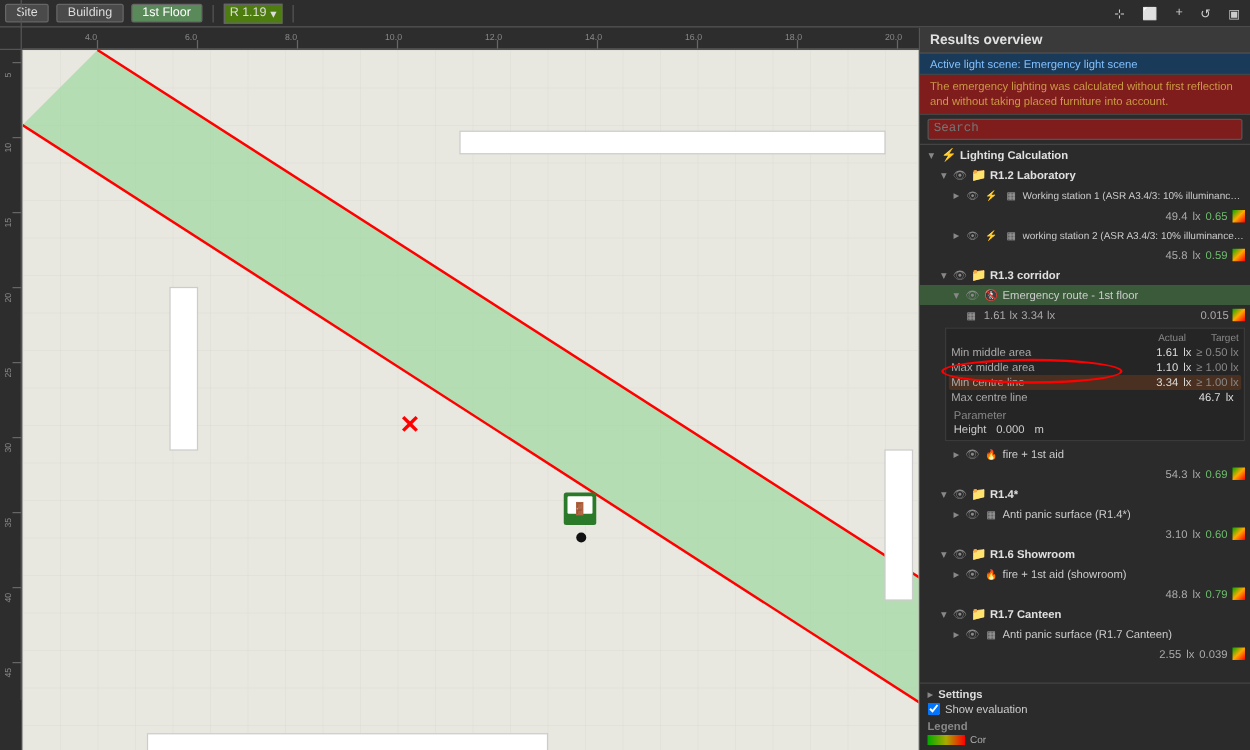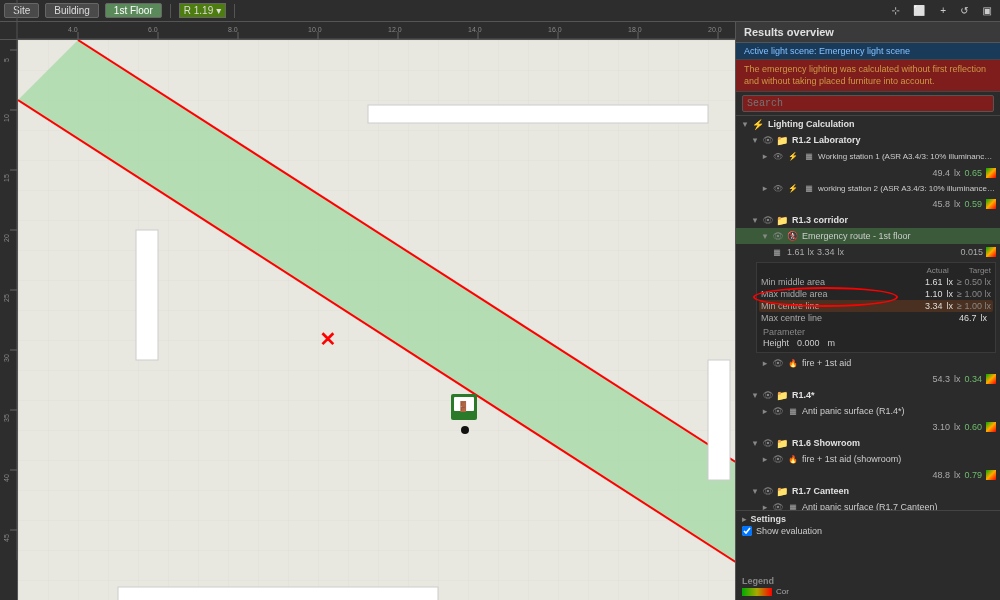--- a/index.html
+++ b/index.html
@@ -416,21 +416,21 @@
         <span class="tree-eye">👁</span>
         <span class="tree-icon">
             <span style="font-size:8px;">🔥</span>
           </span>
         <span class="tree-label">fire + 1st aid</span>
       </div>
       <div class="tree-item indent-3" style="gap:4px;">
         <span style="flex:1;"></span>
         <span class="tree-val">54.3</span>
         <span class="tree-val">lx</span>
-        <span class="tree-val-green">0.34</span>
+        <span class="tree-val-green">0.69</span>
         <div class="color-box" style="background:linear-gradient(135deg,#00aa00,#ffaa00,#ff0000);"></div>
       </div>
 
       <div class="tree-item indent-1">
         <span class="tree-expand">▾</span>
         <span class="tree-eye">👁</span>
         <span class="tree-icon icon-folder">📁</span>
         <span class="tree-label bold">R1.4*</span>
       </div>
 
@@ -506,21 +506,21 @@
 
     <div id="panel-bottom">
       <div style="display:flex; align-items:center; gap:4px; cursor:pointer;">
         <span style="font-size:9px;color:#888;">▸</span>
         <span style="font-size:9px;color:#ddd;font-weight:bold;">Settings</span>
       </div>
       <div class="settings-item">
         <input type="checkbox" checked="" style="width: 10px; height: 10px;">
         <span>Show evaluation</span>
       </div>
-      <div style="font-size:9px;color:#888;font-weight:bold;padding-top:2px;margin-top:36px;">Legend</div>
+      <div style="font-size:9px;color:#888;font-weight:bold;padding-top:2px;">Legend</div>
       <div style="display:flex;align-items:center;gap:4px;padding:1px 0;">
         <div style="width:30px;height:8px;background:linear-gradient(to right,#00aa00,#aaaa00,#ff0000);"></div>
         <span style="font-size:8px;color:#aaa;">Cor</span>
       </div>
     </div>
 
   </div>
 </div>
 
 </body></html>

